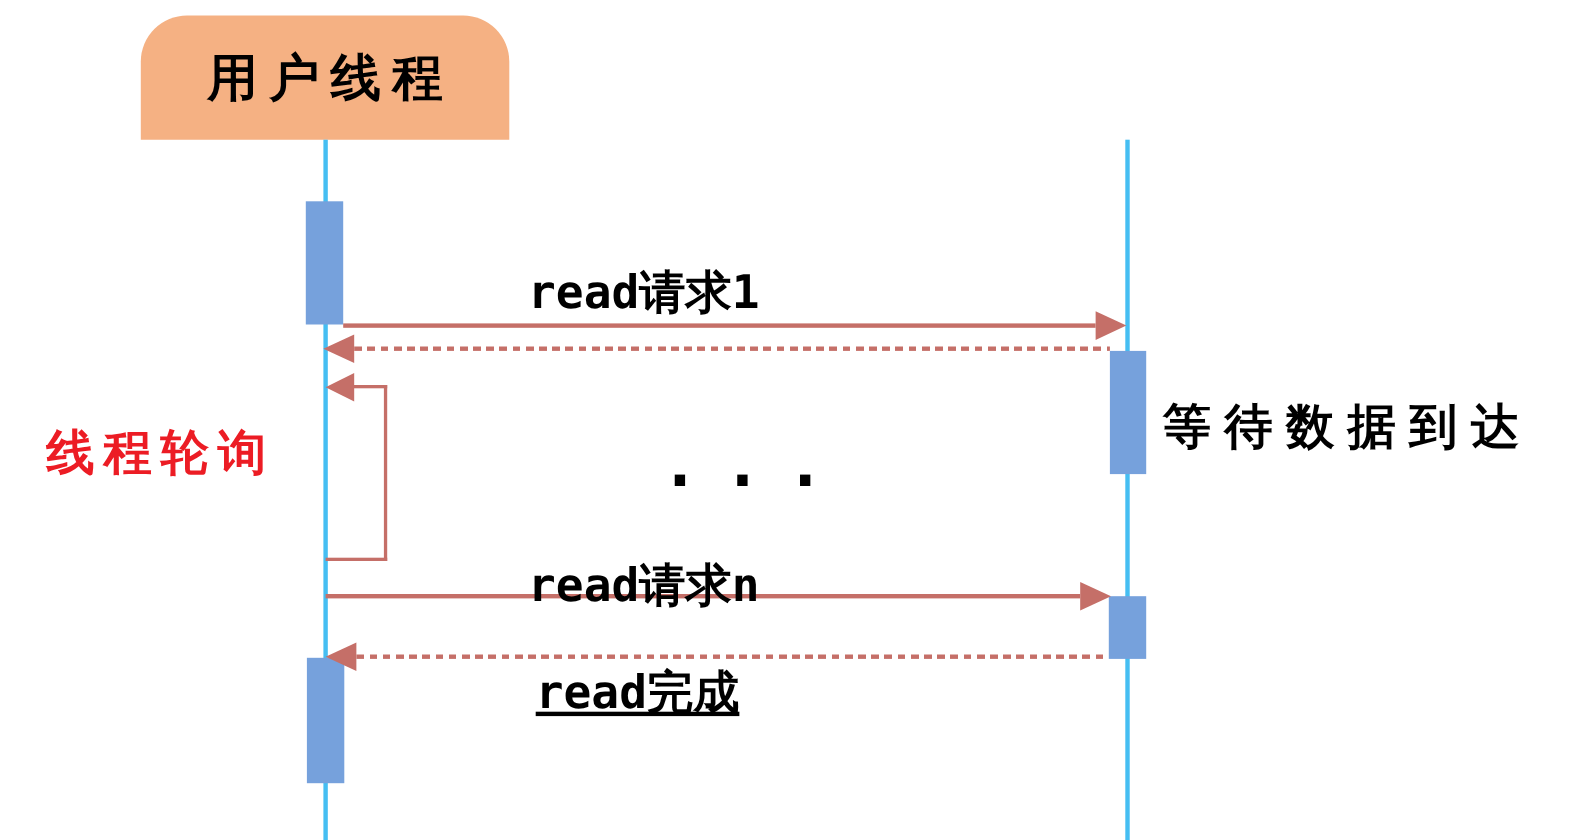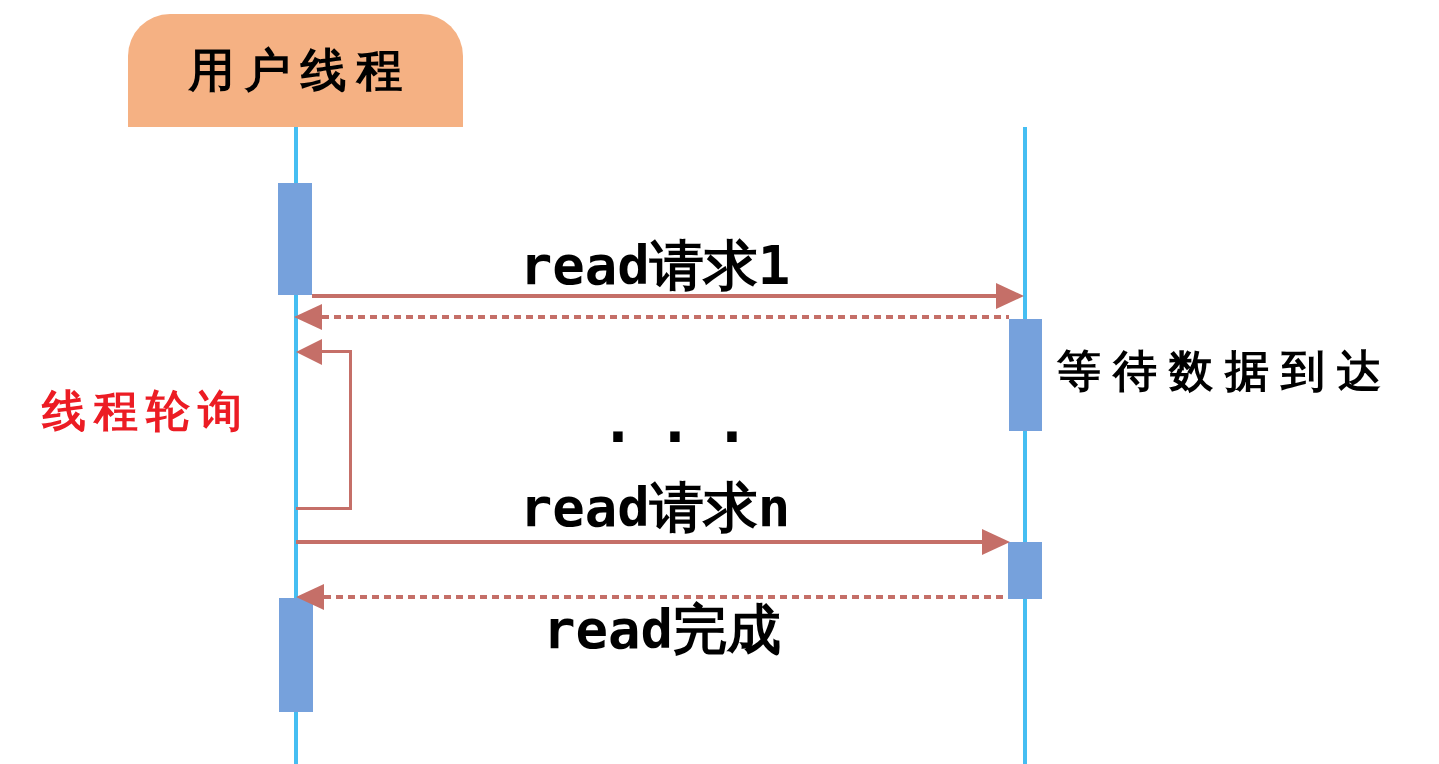--- a/index.html
+++ b/index.html
@@ -38,31 +38,31 @@
   
   .line-solid{position:absolute;height:4px;background:var(--arrow);}
   .line-dashed{position:absolute;height:4px;
     background:repeating-linear-gradient(90deg,var(--arrow) 0 7px,transparent 7px 12px);}
   .head{position:absolute;width:0;height:0;border-top:13px solid transparent;border-bottom:13px solid transparent;}
   .head-right{border-left:28px solid var(--arrow);}
   .head-left{border-right:28px solid var(--arrow);}
   .loop-seg{position:absolute;background:var(--arrow);}
   
   .msg-label{
-    position:absolute;width:350px;text-align:center;
+    position:absolute;width:350px;text-align:left;
     font-family:"DejaVu Sans Mono","Liberation Mono",monospace;
-    font-size:54px;font-weight:bold;line-height:48px;white-space:nowrap;
+    font-size:42px;font-weight:bold;line-height:48px;white-space:nowrap;
   }
   .cn-label{
     position:absolute;font-size:44px;font-weight:bold;line-height:46px;
     letter-spacing:10px;white-space:nowrap;
   }
   .label-immediate{left:455px;top:322px;width:350px;text-align:center;letter-spacing:6px;}
   .label-polling{left:42px;top:389px;color:var(--highlight);letter-spacing:8px;font-family:Liberation Serif, serif;}
-  .label-wait{left:1057px;top:348px;letter-spacing:12px;}
+  .label-wait{left:1057px;top:366px;letter-spacing:12px;}
   .label-copy{left:1057px;top:549px;letter-spacing:10px;}
   .label-ellipsis{
     position:absolute;left:545px;top:393px;width:260px;text-align:center;
     font-family:"DejaVu Sans Mono","Liberation Mono",monospace;
     font-size:58px;font-weight:bold;letter-spacing:22px;text-indent:22px;line-height:58px;
   }
 </style>
 </head>
 <body>
 
@@ -90,21 +90,21 @@
   <div class="loop-seg" style="left:318px;top:350px;width:34px;height:3px;"></div>
   <div class="loop-seg" style="left:349px;top:350px;width:3px;height:160px;"></div>
   <div class="loop-seg" style="left:296px;top:507px;width:56px;height:3px;"></div>
   <div class="head head-left" style="left:296px;top:339px;border-right-width:26px;"></div>
   <div class="cn-label label-polling">线程轮询</div>
 
   <div class="label-ellipsis">...</div>
 
   <div class="line-solid" style="left:296px;top:540px;width:686px;"></div>
   <div class="head head-right" style="left:982px;top:529px;"></div>
-  <div class="msg-label" style="left:480px;top:484px;">read请求n</div>
+  <div class="msg-label" style="left:480px;top:508px;">read请求n</div>
 
   <div class="line-dashed" style="left:324px;top:595px;width:684px;"></div>
   <div class="head head-left" style="left:296px;top:584px;"></div>
-  <div class="msg-label" style="left:487px;top:606px;">read完成</div>
+  <div class="msg-label" style="left:487px;top:606px;text-decoration:underline;">read完成</div>
 
   <div class="cn-label label-wait">等待数据到达</div>
 
 </div>
 
 </body></html>

